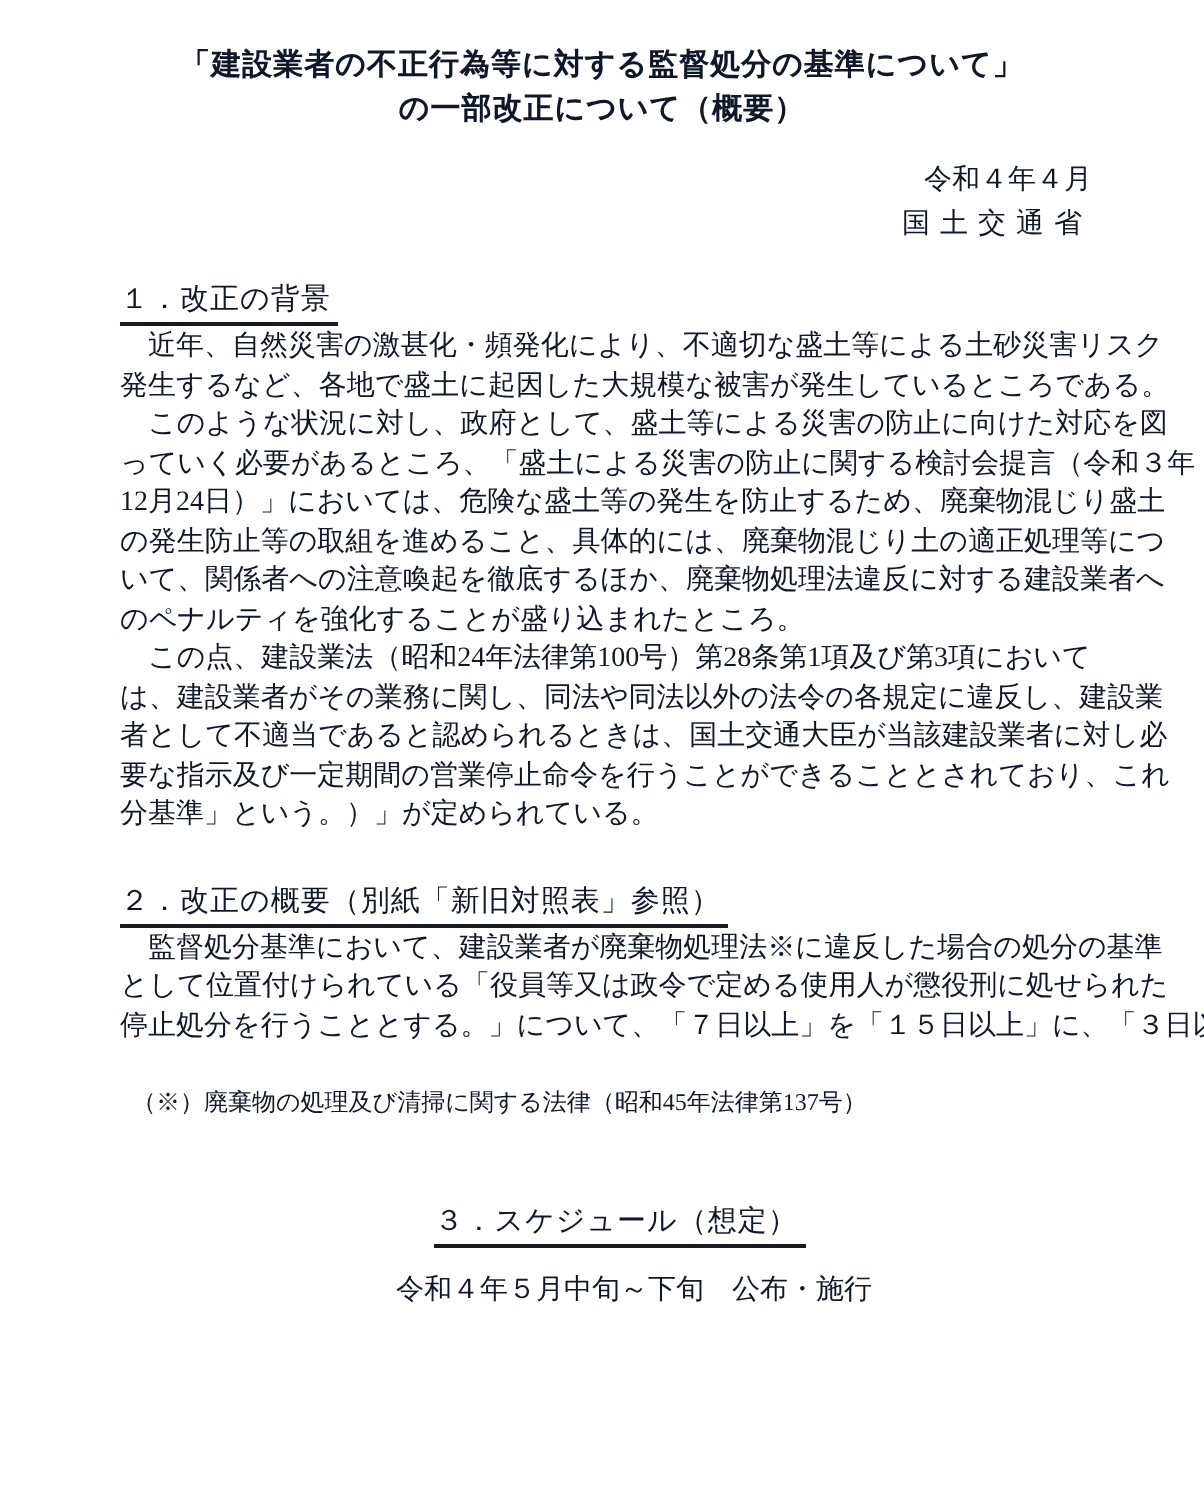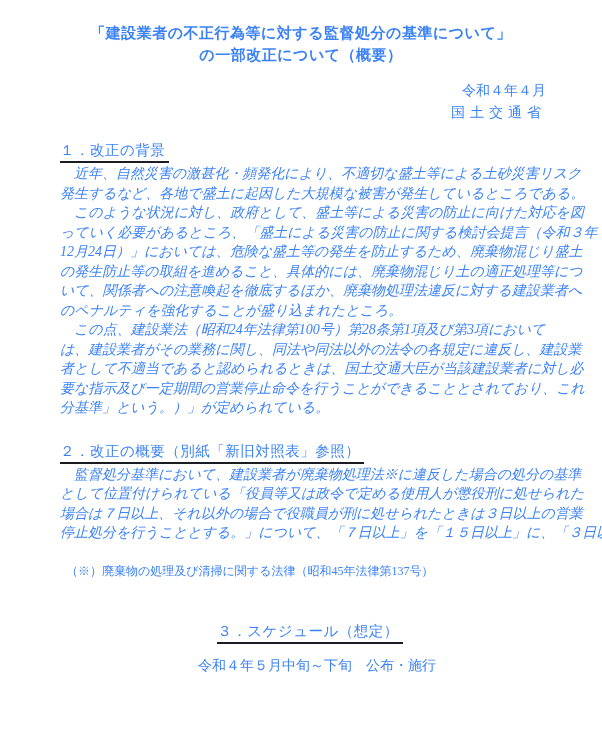--- a/index.html
+++ b/index.html
@@ -5,21 +5,21 @@
   html, body { margin: 0; padding: 0; background: #e8e8e8; }
   .page {
     position: relative;
     width: 602px;
     height: 756px;
     margin: 0 auto;
     background: #ffffff;
     box-sizing: border-box;
     padding: 22px 42px 0 60px;
     font-family: "Liberation Serif", "DejaVu Serif", serif;
-    color: #3b82f6;
+    color: #0f172a;
     overflow: hidden;
   }
   .title {
     margin: 0 -42px 0 -60px;
     text-align: center;
     font-family: "Liberation Sans", "DejaVu Sans", sans-serif;
     font-weight: bold;
     font-size: 15px;
     line-height: 22px;
     letter-spacing: 0.5px;
@@ -43,21 +43,21 @@
   .sec-heading .heading-text {
     display: inline-block;
     font-family: "Liberation Sans", "DejaVu Sans", sans-serif;
     font-weight: normal;
     font-size: 14.5px;
     letter-spacing: 0.5px;
     border-bottom: 2px solid #1b1b22;
     padding: 0 4px 1px 0;
   }
   .body { font-size: 14px; line-height: 19.5px; }
-  .line { white-space: nowrap; font-style: italic; }
+  .line { white-space: nowrap; }
   .indent { padding-left: 14px; }
   .note {
     margin-top: 20px;
     font-size: 12px;
     line-height: 16px;
     padding-left: 6px;
   }
   .schedule {
     margin-top: 12px;
     font-size: 14px;
@@ -101,21 +101,20 @@
     </div>
   </div>
 
   <div class="section sec-overview">
     <div class="sec-heading">
       <span class="heading-text">２．改正の概要（別紙「新旧対照表」参照）</span>
     </div>
     <div class="body">
       <div class="line indent">監督処分基準において、建設業者が廃棄物処理法※に違反した場合の処分の基準</div>
       <div class="line">として位置付けられている「役員等又は政令で定める使用人が懲役刑に処せられた</div>
-      <div class="line">場合は７日以上、それ以外の場合で役職員が刑に処せられたときは３日以上の営業</div>
       <div class="line">停止処分を行うこととする。」について、「７日以上」を「１５日以上」に、「３日以</div>
     </div>
     <div class="note">（※）廃棄物の処理及び清掃に関する法律（昭和45年法律第137号）</div>
   </div>
 
   <div class="section sec-schedule">
     <div class="sec-heading">
       <span class="heading-text">３．スケジュール（想定）</span>
     </div>
     <div class="schedule">令和４年５月中旬～下旬　公布・施行</div>

